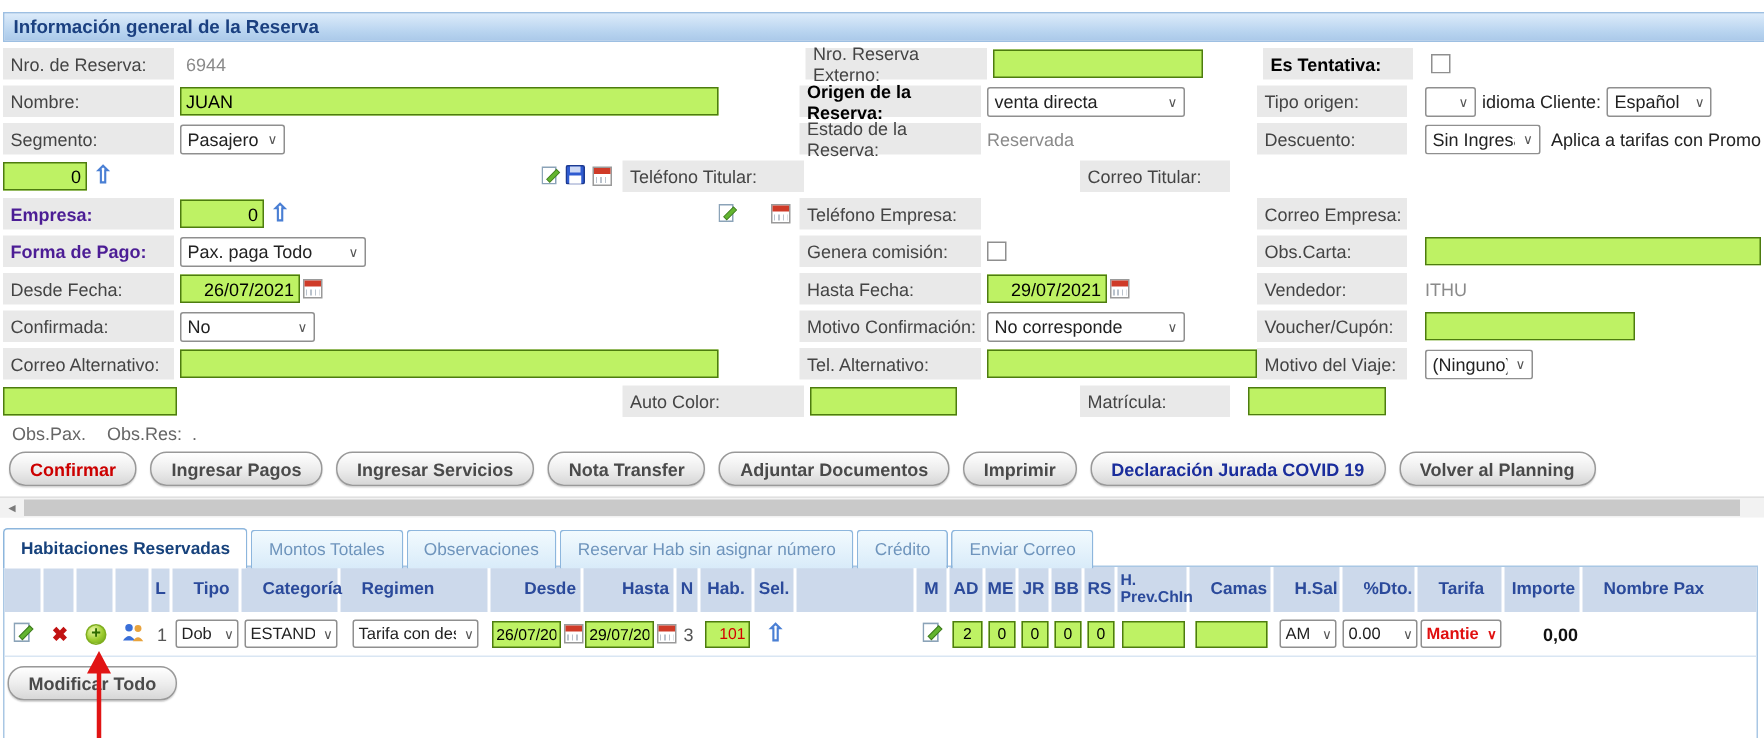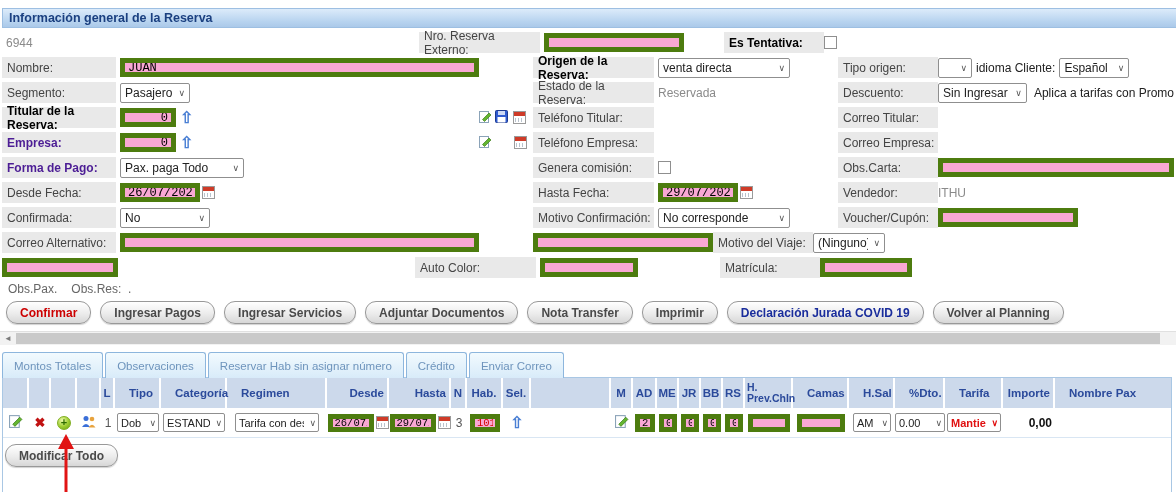--- a/index.html
+++ b/index.html
@@ -17,27 +17,27 @@
   
   .form{position:absolute;left:2px;top:30px;width:1172px;}
   .frow{display:flex;align-items:center;height:25px;}
   .lbl{background:#e9e9e9;height:21px;display:flex;align-items:center;
        padding-left:5px;box-sizing:border-box;color:#444;flex:none;}
   .l1{width:114px;margin-right:4px;}
   .v1{width:359px;flex:none;display:flex;align-items:center;overflow:visible;white-space:nowrap;}
   .izone{width:54px;flex:none;display:flex;align-items:center;gap:3px;}
   .l2{width:121px;margin-right:4px;}
   .v2{width:180px;flex:none;display:flex;align-items:center;white-space:nowrap;}
-  .l3{width:100px;margin-right:0;}
+  .l3{width:100px;margin-right:12px;}
   .v3{flex:1;display:flex;align-items:center;overflow:hidden;white-space:nowrap;}
   .bold{font-weight:bold;color:#000;}
   .blue{font-weight:bold;color:#4c1d95;}
   .gray{color:#8a8a8a;}
-  .inp{height:19px;border:5px solid #4d7c0f;box-sizing:border-box;padding:0 3px;
-       font-family:Liberation Mono, monospace;font-size:12px;background:#f9a8d4;}
+  .inp{height:19px;border:1px solid #4d7c0f;box-sizing:border-box;padding:0 3px;
+       font-family:Liberation Sans, sans-serif;font-size:12px;background:#bef264;}
   .ra{text-align:right;}
   .sel{display:inline-flex;align-items:center;justify-content:space-between;
        border:1px solid #8f8f8f;border-radius:2px;background:#fff;height:20px;
        padding:0 4px;box-sizing:border-box;overflow:hidden;}
   .sel .txt{overflow:hidden;white-space:nowrap;}
   .chev{color:#555;font-size:9px;margin-left:5px;flex:none;}
   .cb{width:13px;height:13px;border:1px solid #8f8f8f;background:#fff;display:inline-block;box-sizing:border-box;}
   .up-arrow{color:#4a7fd4;font-size:16px;font-weight:bold;margin-left:4px;line-height:1;}
   .ical{width:13px;height:13px;border:1px solid #9a9a9a;background:#fff;display:inline-block;
         position:relative;box-sizing:border-box;flex:none;margin-left:2px;}
@@ -101,20 +101,21 @@
 </head>
 <body>
 
 <div class="title-bar">
   <span>Información general de la Reserva</span>
 </div>
 
 <div class="form">
 
   <div class="frow">
+    <div class="lbl l1">Nro. de Reserva:</div>
     <div class="v1" style="padding-left:4px;text-align:center;">
         <span class="gray">6944</span>
       </div>
     <div class="izone"></div>
     <div class="lbl l2">Nro. Reserva Externo:</div>
     <div class="v2">
         <input class="inp" style="width: 140px;" value="">
       </div>
     <div class="lbl l3 bold">Es Tentativa:</div>
     <div class="v3">
@@ -166,21 +167,20 @@
     <div class="v3">
       <div class="sel" style="width:92px">
         <span class="txt">Sin Ingresar</span>
         <span class="chev">∨</span>
       </div>
       <span style="margin-left:7px;">Aplica a tarifas con Promo</span>
     </div>
   </div>
 
   <div class="frow">
-    <div class="lbl l1 bold">Titular de la Reserva:</div>
     <div class="v1">
       <input class="inp ra" style="width: 56px;" value="0">
       <span class="up-arrow">⇧</span>
     </div>
     <div class="izone">
       <span><svg width="13" height="13" viewBox="0 0 13 13">
             <rect x="0.5" y="1.5" width="9" height="11" fill="#fff" stroke="#8ba3b8"></rect>
             <path d="M3.5 9.5 L10 3 L12 5 L5.5 11.5 Z" fill="#63b52f" stroke="#3f7d1d" stroke-width="0.7"></path>
           </svg></span>
       <span><svg width="13" height="13" viewBox="0 0 13 13">
@@ -274,20 +274,21 @@
         <input class="inp" style="width: 140px;" value="">
       </div>
   </div>
 
   <div class="frow">
     <div class="lbl l1">Correo Alternativo:</div>
     <div class="v1">
         <input class="inp" style="width: 410px;" value="">
       </div>
     <div class="izone"></div>
+    <div class="lbl l2">Tel. Alternativo:</div>
     <div class="v2">
         <input class="inp" style="width: 180px;" value="">
       </div>
     <div class="lbl l3">Motivo del Viaje:</div>
     <div class="v3">
       <div class="sel" style="width:72px">
         <span class="txt">(Ninguno)</span>
         <span class="chev">∨</span>
       </div>
     </div>
@@ -310,34 +311,35 @@
 
   <div class="obs-line">
     <span>Obs.Pax.</span>
     <span><span>Obs.Res:</span>&nbsp;&nbsp;<span>.</span></span>
   </div>
 
   <div class="toolbar">
     <span class="btn red">Confirmar</span>
     <span class="btn">Ingresar Pagos</span>
     <span class="btn">Ingresar Servicios</span>
+    <span class="btn">Nota Transfer</span>
     <span class="btn">Adjuntar Documentos</span>
-    <span class="btn">Nota Transfer</span>
     <span class="btn">Imprimir</span>
     <span class="btn navy">Declaración Jurada COVID 19</span>
     <span class="btn">Volver al Planning</span>
   </div>
 </div>
 
 <div class="hscroll">
   <span class="larr">◄</span>
   <span class="thumb"></span>
 </div>
 
 <div class="tabs">
+  <span class="tab active">Habitaciones Reservadas</span>
   <span class="tab">Montos Totales</span>
   <span class="tab">Observaciones</span>
   <span class="tab">Reservar Hab sin asignar número</span>
   <span class="tab">Crédito</span>
   <span class="tab">Enviar Correo</span>
 </div>
 
 <div class="tab-panel">
   <div class="thead">
     <div class="th c-i1"></div>

